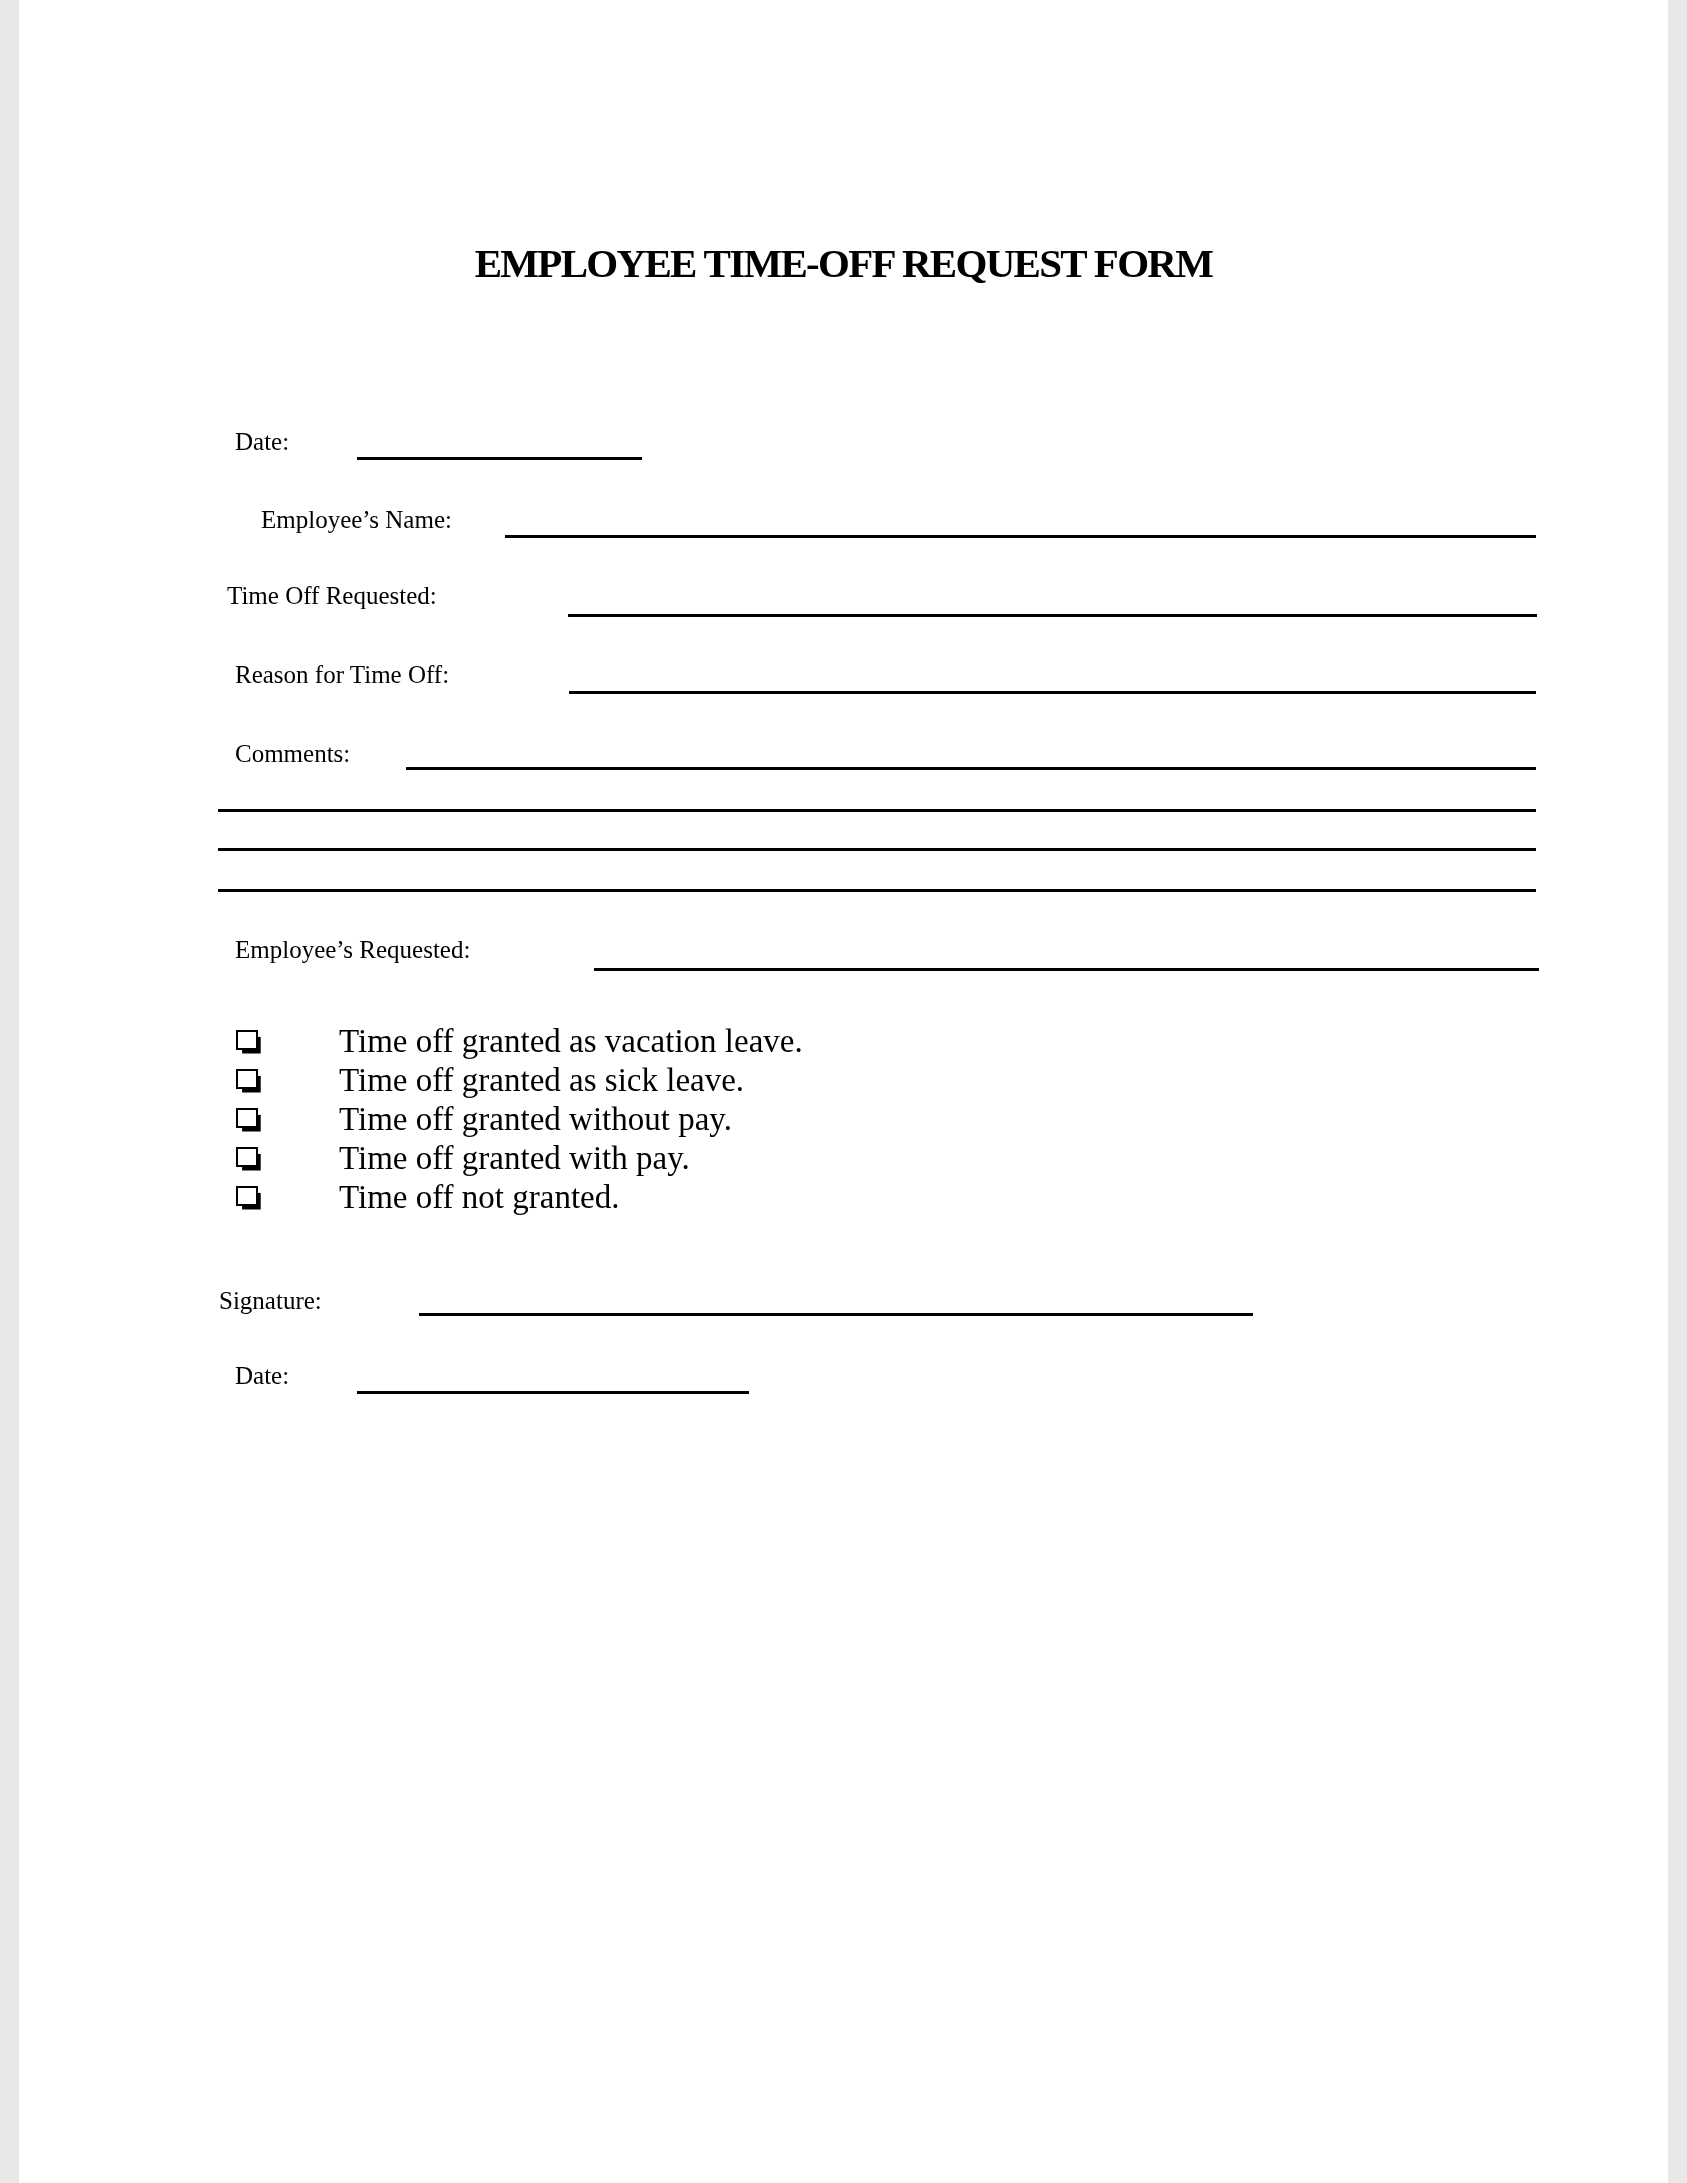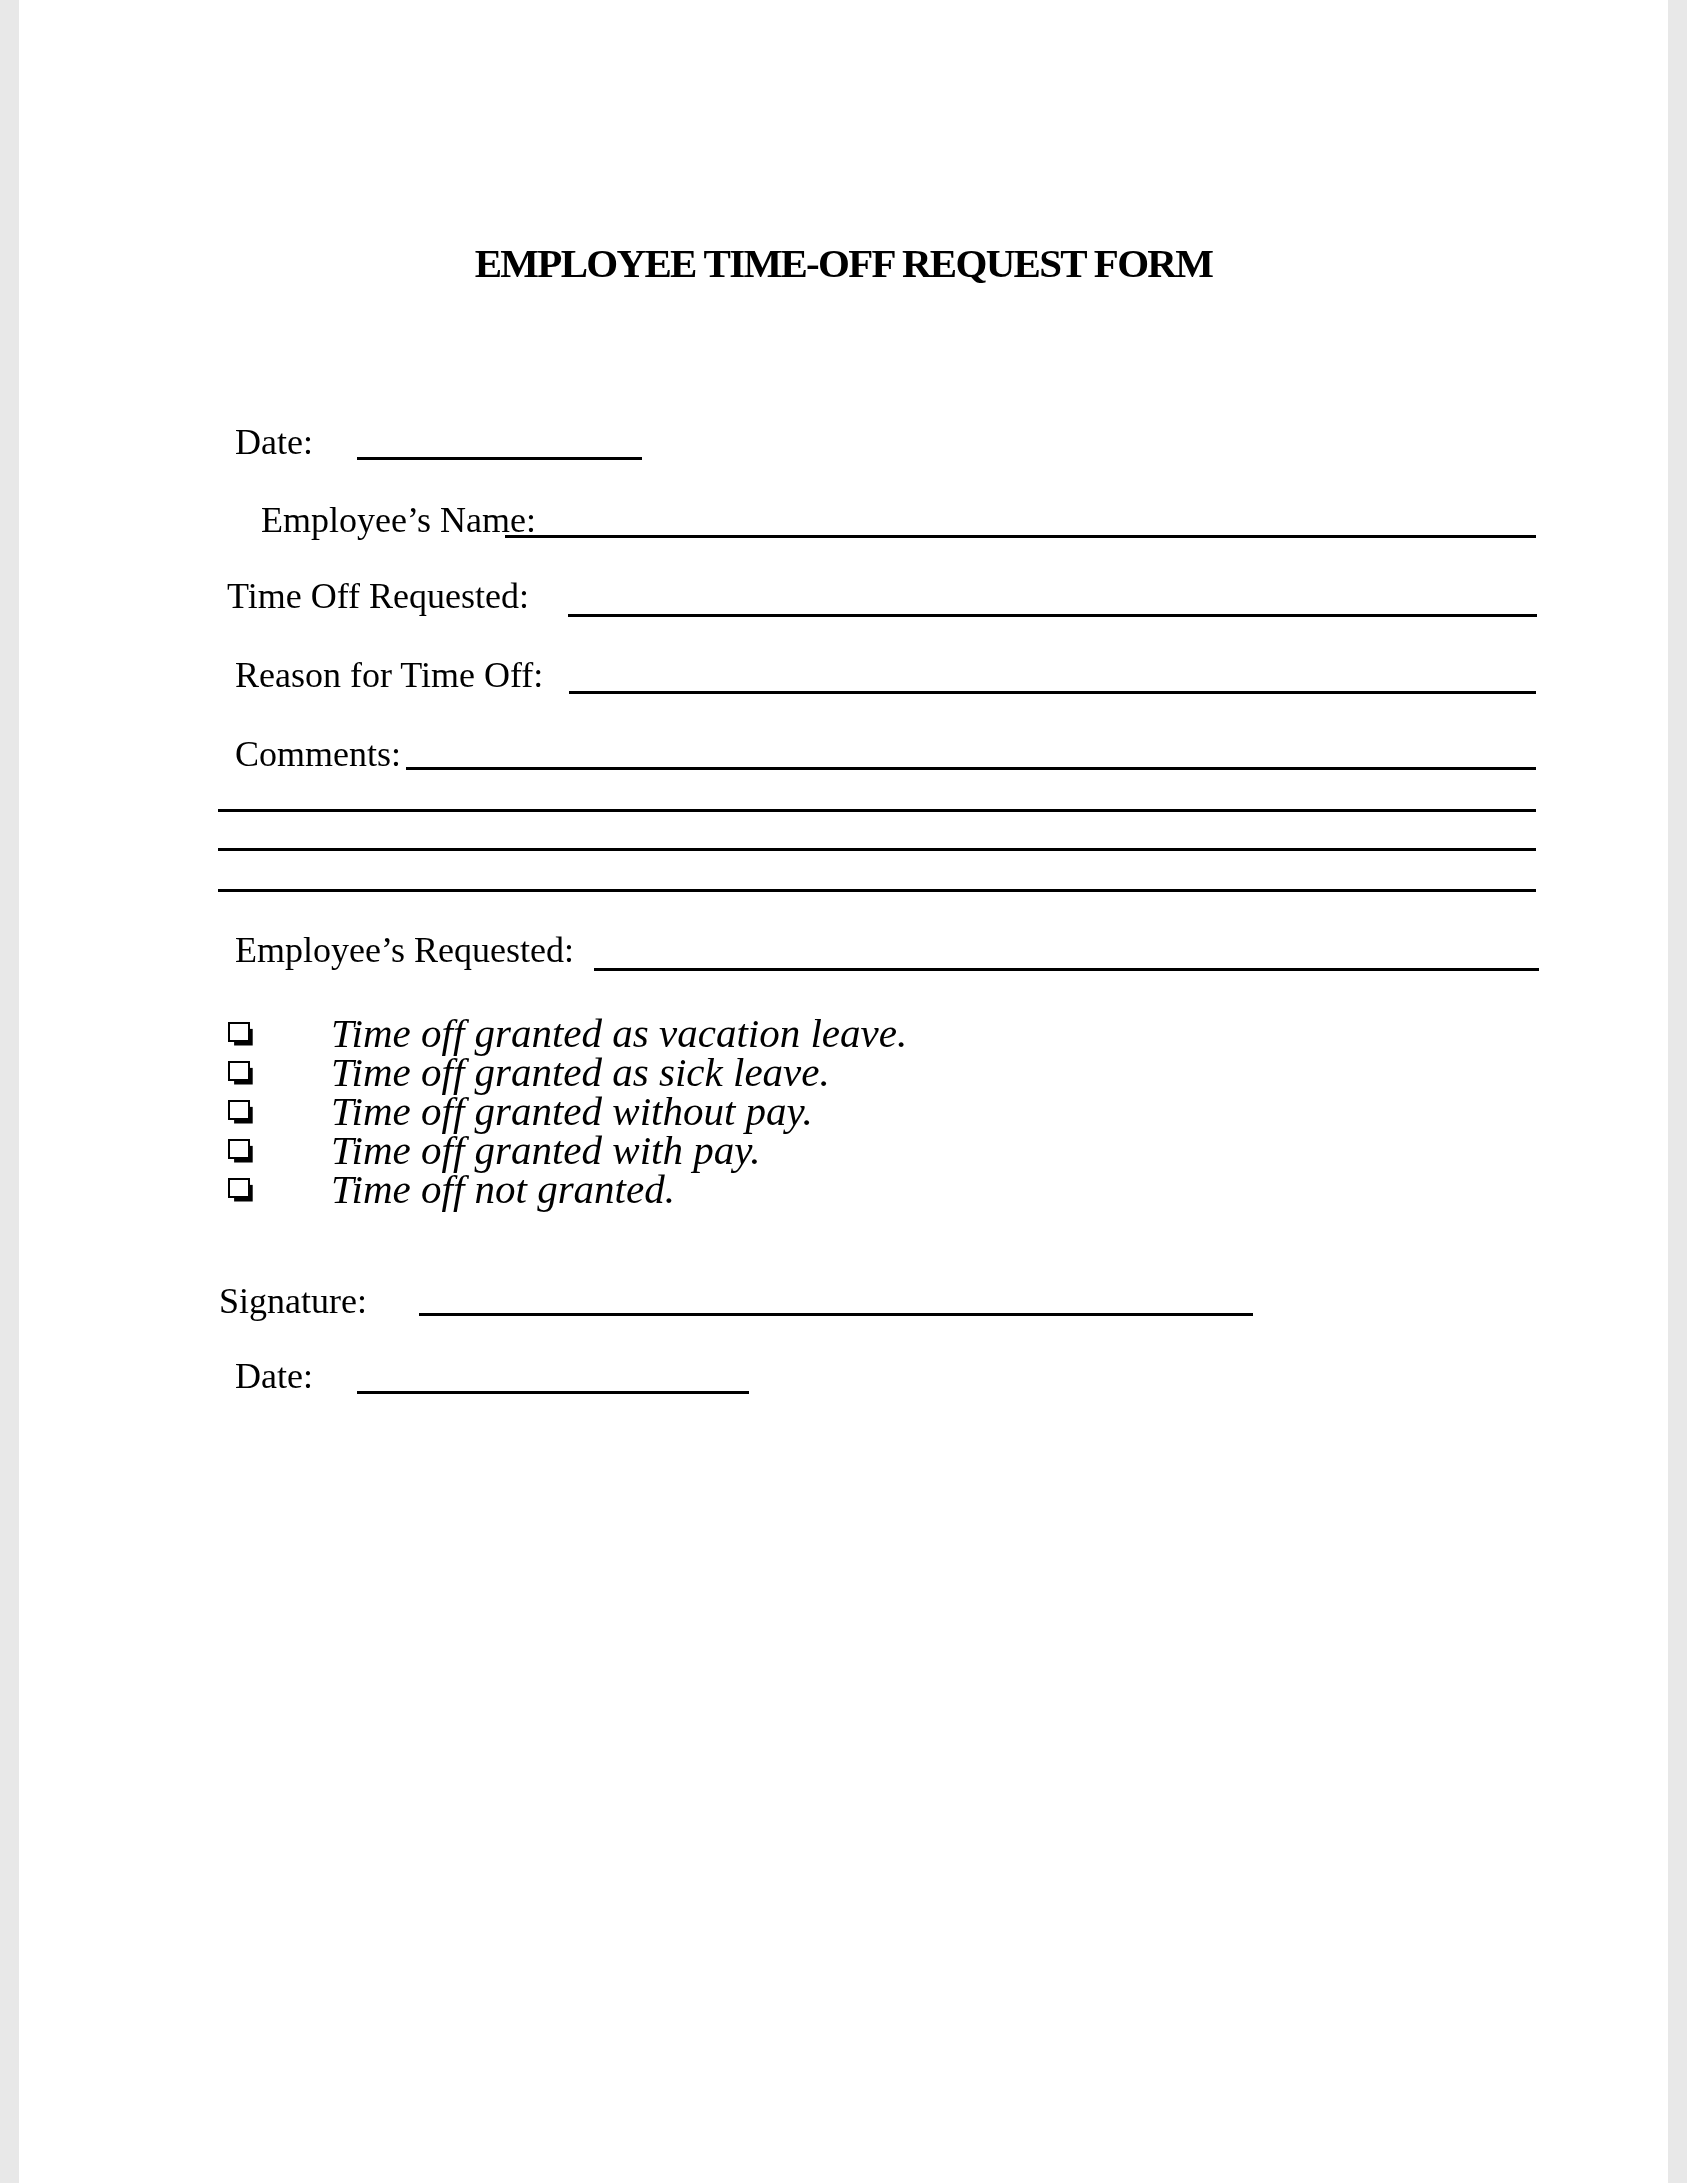--- a/index.html
+++ b/index.html
@@ -22,21 +22,21 @@
     text-align: center;
     font-size: 41px;
     line-height: 44px;
     font-weight: bold;
     letter-spacing: -1.7px;
     white-space: nowrap;
   }
 
   .label {
     position: absolute;
-    font-size: 36px;
+    font-size: 25px;
     line-height: 40px;
     white-space: nowrap;
   }
 
   .line {
     position: absolute;
     height: 0;
     border-top: 3.5px solid var(--line-color, #000000);
     font-size: 33px;
     line-height: 0;
@@ -69,26 +69,25 @@
   .ln-approver-signature   { left: 400px; top: 1313px; width: 834px;  }
 
   .lbl-approver-date       { left: 216px; top: 1356px; }
   .ln-approver-date        { left: 338px; top: 1391px; width: 392px;  }
 
   
   .option-list {
     position: absolute;
     left: 199px;
     top: 1006px;
-    margin: 8px;
+    margin: 16px;
     padding: 0;
     list-style: none;
-    font-size: 41px;
+    font-size: 33px;
     line-height: 39px;
-    font-style: italic;
   }
   .option-item {
     position: relative;
     padding-left: 105px;
     height: 39px;
     white-space: nowrap;
   }
   .checkbox {
     position: absolute;
     left: 1.7px;

